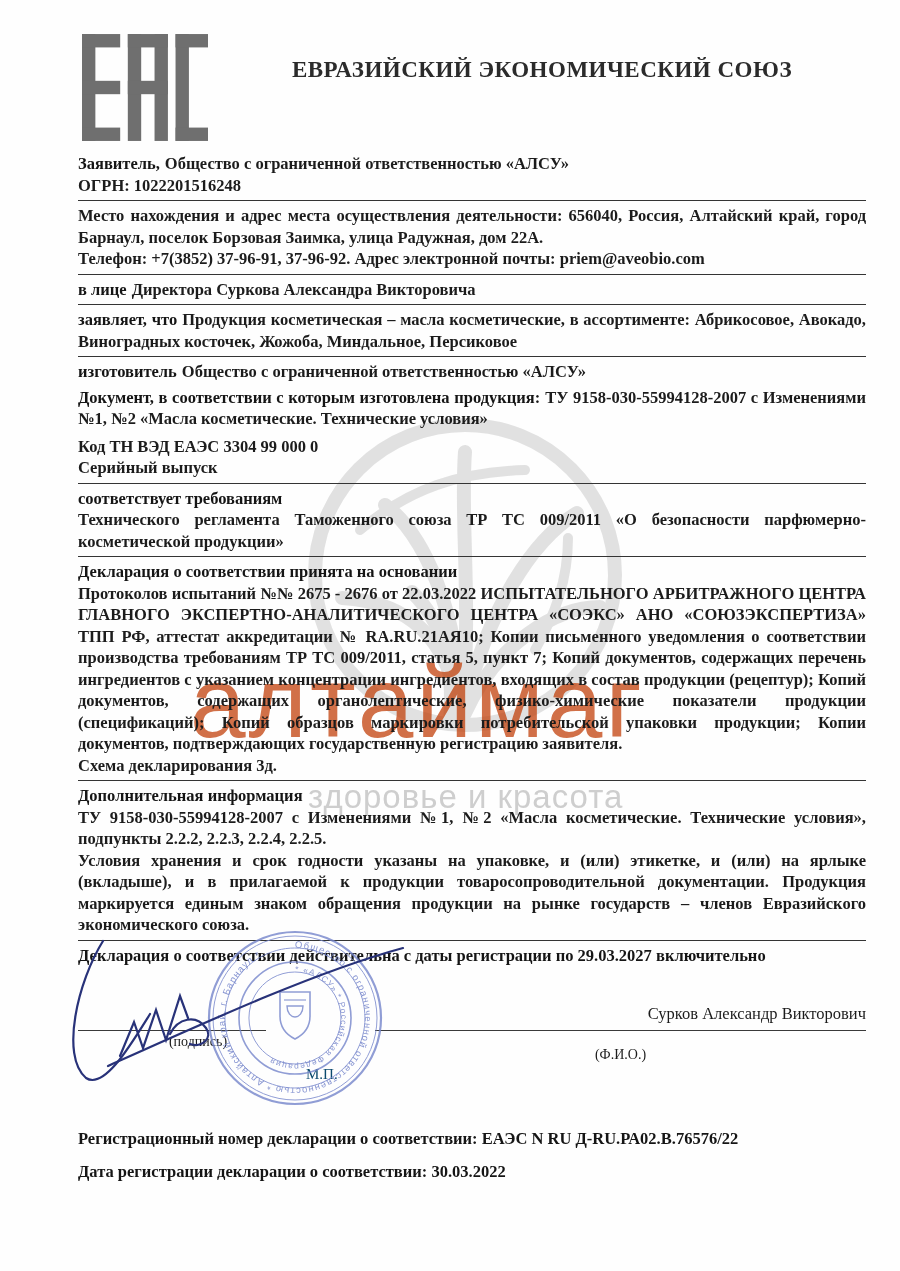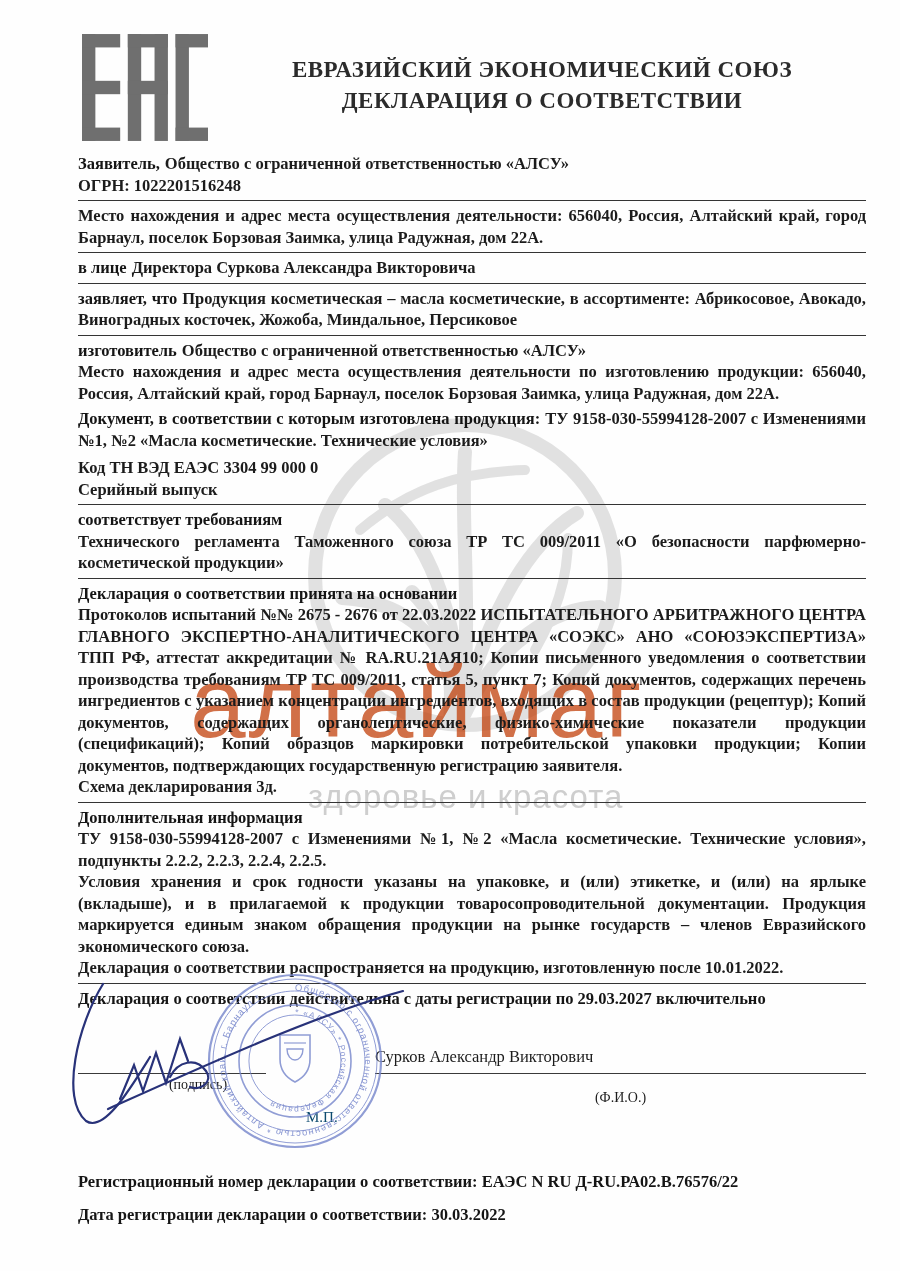--- a/index.html
+++ b/index.html
@@ -29,21 +29,21 @@
 
   
   .sig-area{position:relative;height:150px;margin-top:4px;}
   .sig-svg{position:absolute;left:-20px;top:-44px;z-index:2;}
   .sig-line{position:absolute;border-top:1.3px solid #3a3a3a;}
   .sig-line.left{left:0;top:60px;width:188px;}
   .sig-line.right{left:297px;top:60px;width:491px;}
   .caption{position:absolute;font-size:14px;text-align:center;}
   .sign-cap{left:40px;top:64px;width:160px;}
   .fio-cap{left:297px;top:77px;width:491px;}
-  .signer{position:absolute;left:297px;top:34px;width:491px;text-align:left;font-size:16.5px;}
+  .signer{position:absolute;left:297px;top:34px;width:491px;text-align:right;font-size:16.5px;}
   .mp{position:absolute;left:228px;top:96px;font-size:15px;color:#0c4a6e;}
 
   .reg{margin-top:8px;} .reg2{margin-top:11px;}
 </style>
 </head>
 <body>
 
 <div class="page">
 
   <div class="wm-layer">
@@ -73,58 +73,56 @@
         <rect x="48" y="0" width="14" height="112"></rect>
         <rect x="76" y="0" width="14" height="112"></rect>
         <rect x="48" y="0" width="42" height="14"></rect>
         <rect x="48" y="49" width="42" height="14"></rect>
         <rect x="98" y="0" width="14" height="112"></rect>
         <rect x="98" y="0" width="34" height="14"></rect>
         <rect x="98" y="98" width="34" height="14"></rect>
       </svg>
       <div class="titlebox">
         <div class="t-line">ЕВРАЗИЙСКИЙ ЭКОНОМИЧЕСКИЙ СОЮЗ</div>
-        <div class="t-line">ДЕКЛАРАЦИЯ О СООТВЕТСТВИИ</div>
       </div>
     </div>
 
     <p class="mt12"><b class="lbl">Заявитель,</b><span>Общество с ограниченной ответственностью «АЛСУ»</span></p>
     <p>ОГРН: 1022201516248</p>
     <hr class="rule">
     <p>Место нахождения и адрес места осуществления деятельности: 656040, Россия, Алтайский край, город Барнаул, поселок Борзовая Заимка, улица Радужная, дом 22А.</p>
+    <p>Телефон: +7(3852) 37-96-91, 37-96-92. Адрес электронной почты: priem@aveobio.com</p>
     <hr class="rule">
 
     <p><b class="lbl">в лице</b><span>Директора Суркова Александра Викторовича</span></p>
     <hr class="rule">
 
     <p><b class="lbl">заявляет, что</b><span>Продукция косметическая – масла косметические, в ассортименте:  Абрикосовое, Авокадо, Виноградных косточек, Жожоба, Миндальное, Персиковое</span></p>
     <hr class="rule">
 
     <p><b class="lbl">изготовитель</b><span>Общество с ограниченной ответственностью «АЛСУ»</span></p>
-    <p>Место нахождения и адрес места осуществления деятельности по изготовлению продукции: 656040, Россия, Алтайский край, город Барнаул, поселок Борзовая Заимка, улица Радужная, дом 22А.</p>
 
     <p class="mt4"><b class="lbl">Документ, в соответствии с которым изготовлена продукция:</b><span>ТУ 9158-030-55994128-2007 с Изменениями №1, №2 «Масла косметические. Технические условия»</span></p>
 
     <p class="mt6">Код ТН ВЭД ЕАЭС 3304 99 000 0</p>
     <p>Серийный выпуск</p>
     <hr class="rule">
 
     <p><b>соответствует требованиям</b></p>
     <p>Технического регламента Таможенного союза ТР ТС 009/2011 «О безопасности парфюмерно-косметической продукции»</p>
     <hr class="rule">
 
     <p><b>Декларация о соответствии принята на основании</b></p>
     <p>Протоколов испытаний №№ 2675 - 2676 от 22.03.2022 ИСПЫТАТЕЛЬНОГО АРБИТРАЖНОГО ЦЕНТРА ГЛАВНОГО ЭКСПЕРТНО-АНАЛИТИЧЕСКОГО ЦЕНТРА «СОЭКС» АНО «СОЮЗЭКСПЕРТИЗА» ТПП РФ, аттестат аккредитации № RA.RU.21АЯ10; Копии письменного уведомления о соответствии производства требованиям ТР ТС 009/2011, статья 5, пункт 7; Копий документов, содержащих перечень ингредиентов с указанием концентрации ингредиентов, входящих в состав продукции (рецептур); Копий документов, содержащих органолептические, физико-химические показатели продукции (спецификаций); Копий образцов маркировки потребительской упаковки продукции; Копии документов, подтверждающих государственную регистрацию заявителя.</p>
     <p>Схема декларирования 3д.</p>
     <hr class="rule">
 
     <p><b>Дополнительная информация</b></p>
     <p>ТУ 9158-030-55994128-2007 с Изменениями №1, №2 «Масла косметические. Технические условия», подпункты 2.2.2, 2.2.3, 2.2.4, 2.2.5.</p>
     <p>Условия хранения и срок годности указаны на упаковке, и (или) этикетке, и (или) на ярлыке (вкладыше), и в прилагаемой к продукции товаросопроводительной документации. Продукция маркируется единым знаком обращения продукции на рынке государств – членов Евразийского экономического союза.</p>
-    <p>Декларация о соответствии распространяется на продукцию, изготовленную после 10.01.2022.</p>
     <hr class="rule">
 
     <p><b>Декларация о соответствии действительна с даты регистрации по 29.03.2027 включительно</b></p>
 
     <div class="sig-area">
       <svg class="sig-svg" width="480" height="240" viewBox="0 0 480 240">
 
         <g stroke="#7585cb" fill="none" opacity="0.8">
           <circle cx="237" cy="92" r="86" stroke-width="2.2"></circle>
           <circle cx="237" cy="92" r="82" stroke-width="1"></circle>

